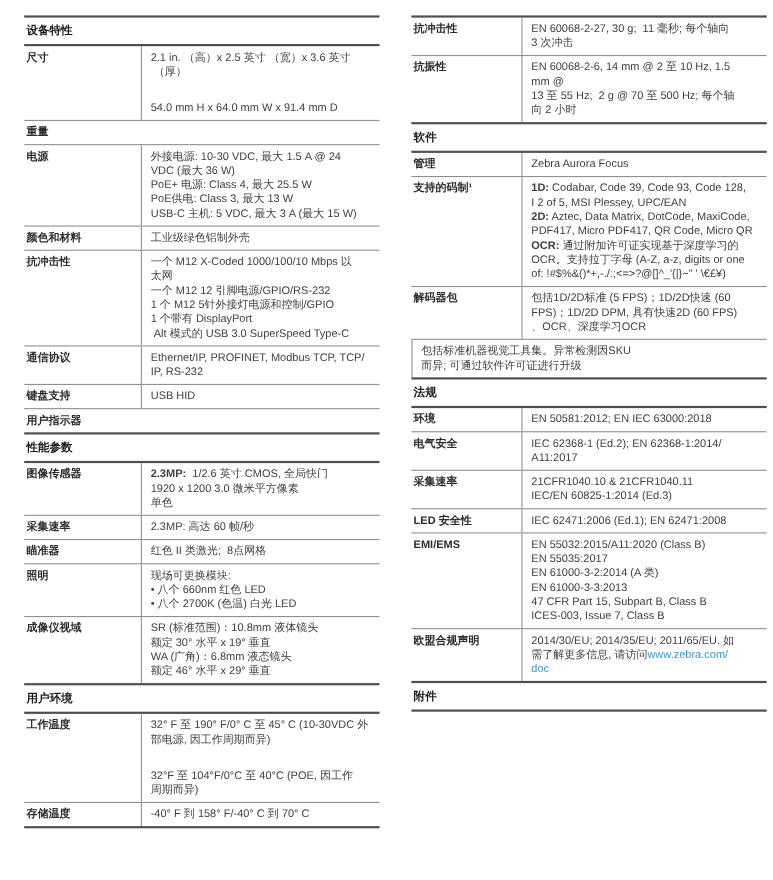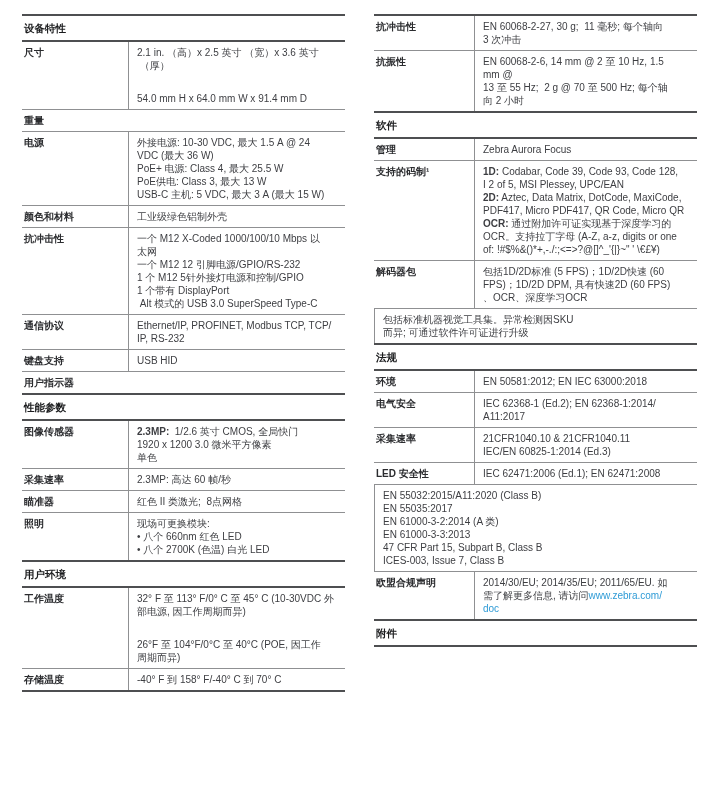--- a/index.html
+++ b/index.html
@@ -135,29 +135,38 @@
           </div>
         </div>
         <div class="spec-row">
           <div class="spec-label">照明</div>
           <div class="spec-value">
             <p><span>现场可更换模块:
 • 八个 660nm 红色 LED
 • 八个 2700K (色温) 白光 LED</span></p>
           </div>
         </div>
+        <div class="spec-row">
+          <div class="spec-label">成像仪视域</div>
+          <div class="spec-value">
+            <p><span>SR (标准范围)：10.8mm 液体镜头
+额定 30° 水平 x 19° 垂直
+WA (广角)：6.8mm 液态镜头
+额定 46° 水平 x 29° 垂直</span></p>
+          </div>
+        </div>
       </div>
       <div class="spec-section">
         <div class="section-title">用户环境</div>
         <div class="spec-row">
           <div class="spec-label">工作温度</div>
           <div class="spec-value">
-            <p><span>32° F 至 113° F/0° C 至 45° C (10-30VDC 外
+            <p><span>32° F 至 190° F/0° C 至 45° C (10-30VDC 外
 部电源, 因工作周期而异)</span></p>
-            <p><span>26°F 至 104°F/0°C 至 40°C (POE, 因工作
+            <p><span>32°F 至 104°F/0°C 至 40°C (POE, 因工作
 周期而异)</span></p>
           </div>
         </div>
         <div class="spec-row">
           <div class="spec-label">存储温度</div>
           <div class="spec-value">
             <p><span>-40° F 到 158° F/-40° C 到 70° C</span></p>
           </div>
         </div>
       </div>
@@ -238,20 +247,21 @@
 IEC/EN 60825-1:2014 (Ed.3)</span></p>
           </div>
         </div>
         <div class="spec-row">
           <div class="spec-label">LED 安全性</div>
           <div class="spec-value">
             <p><span>IEC 62471:2006 (Ed.1); EN 62471:2008</span></p>
           </div>
         </div>
         <div class="spec-row">
+          <div class="spec-label">EMI/EMS</div>
           <div class="spec-value">
             <p><span>EN 55032:2015/A11:2020 (Class B)
 EN 55035:2017
 EN 61000-3-2:2014 (A 类)
 EN 61000-3-3:2013
 47 CFR Part 15, Subpart B, Class B
 ICES-003, Issue 7, Class B</span></p>
           </div>
         </div>
         <div class="spec-row">

